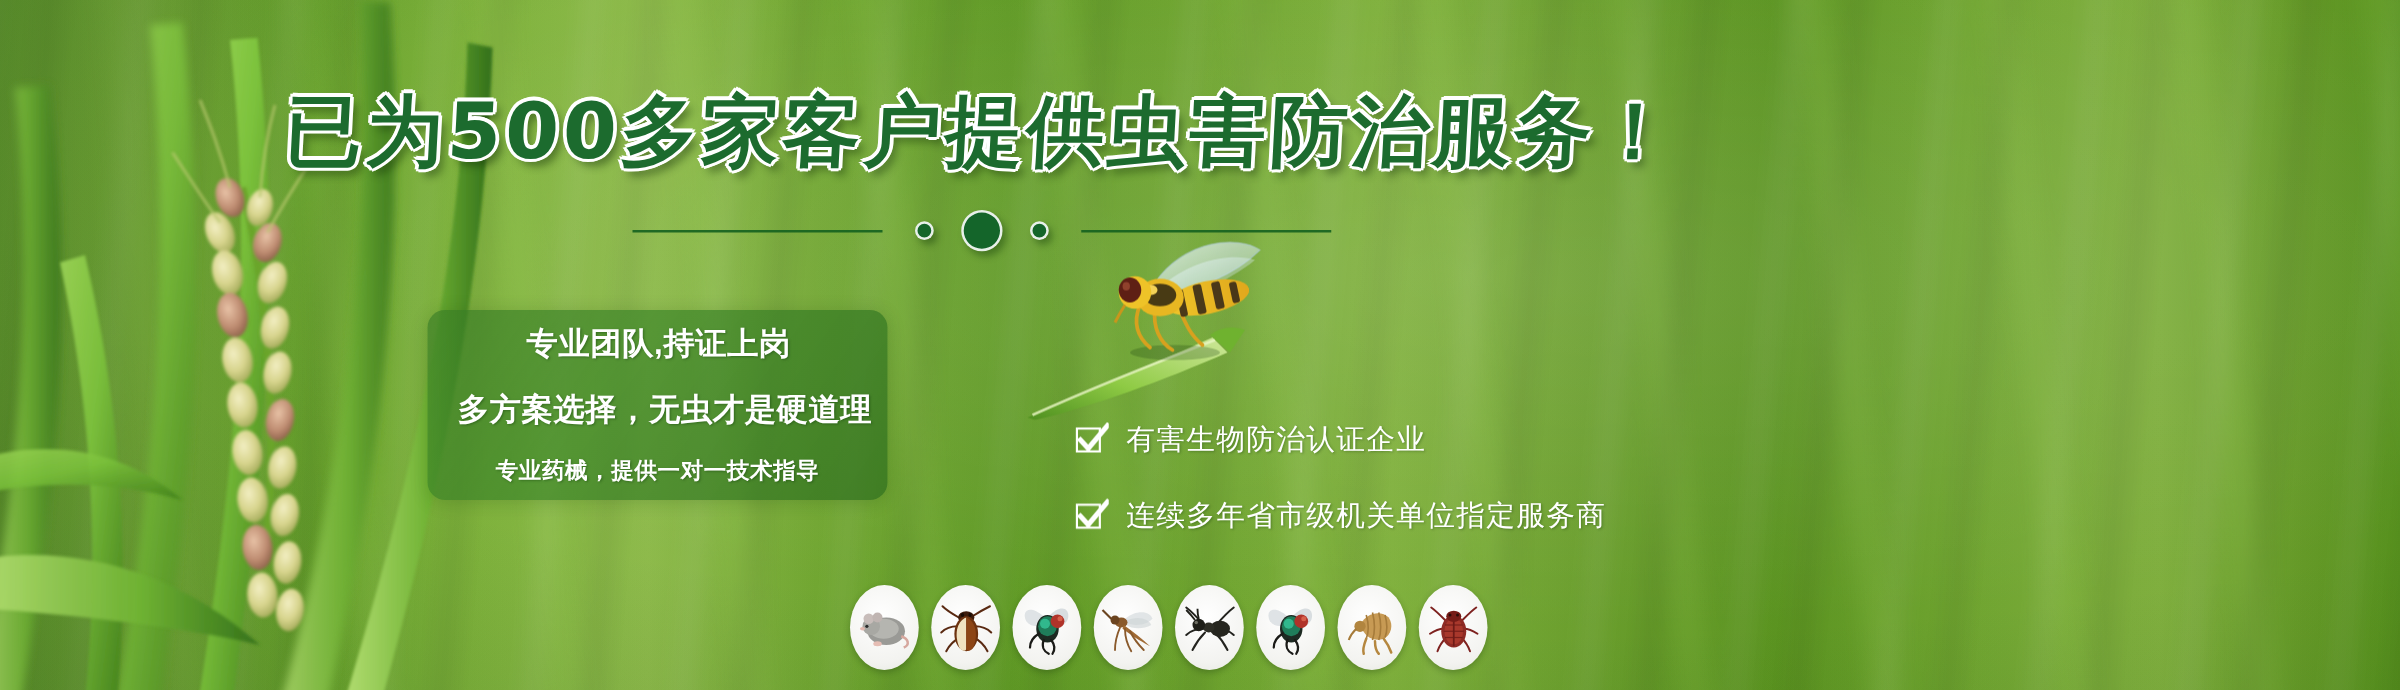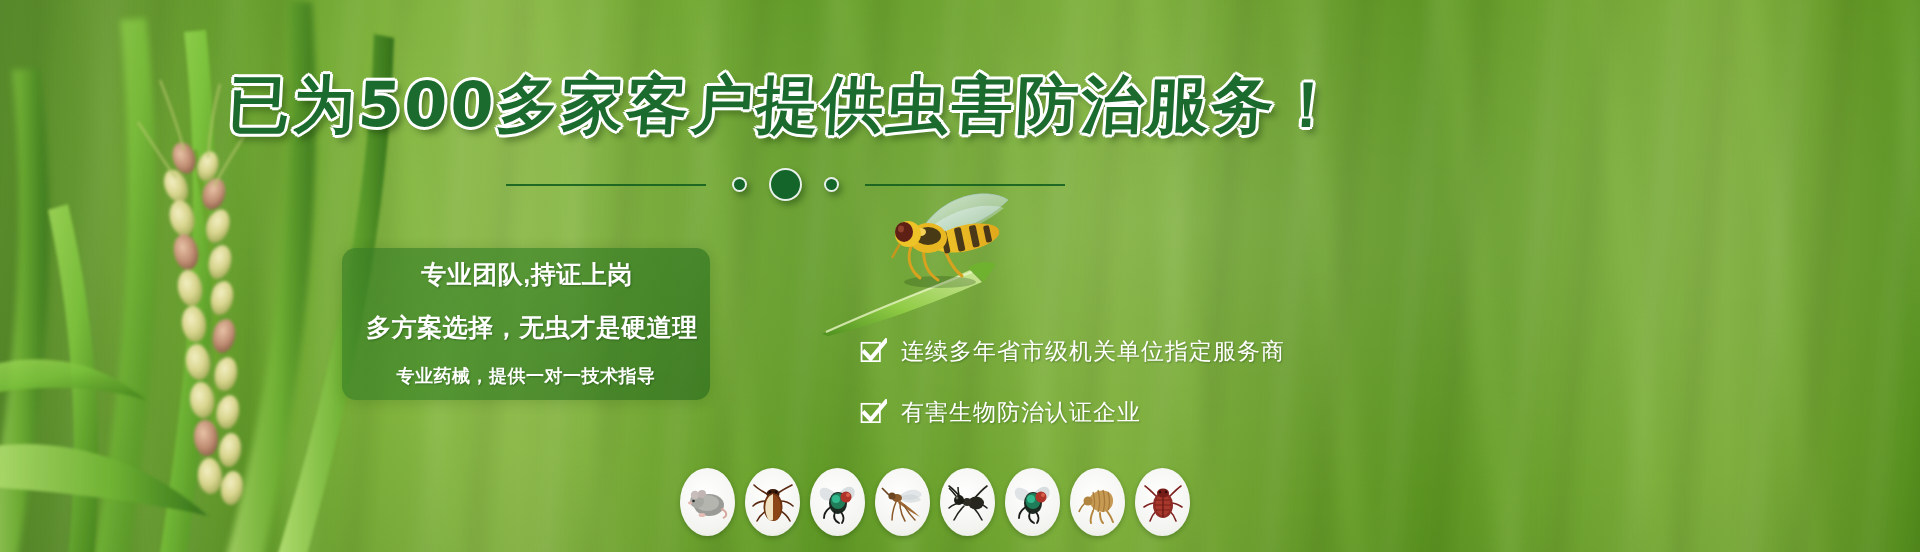--- a/index.html
+++ b/index.html
@@ -280,30 +280,30 @@
   </div>
 
   <div class="checks">
     <div class="check-row">
       <span class="check-box">
         <svg viewBox="0 0 28 28" xmlns="http://www.w3.org/2000/svg">
           <rect x="1.6" y="5" width="19" height="19" fill="none" stroke="#ffffff" stroke-width="1.8"></rect>
           <path d="M4.5 14.5 L11 21.5 L27 2.5" fill="none" stroke="#ffffff" stroke-width="4.2" stroke-linecap="square"></path>
         </svg>
       </span>
-      <span class="check-label">连续多年省市级机关单位指定服务商</span>
+      <span class="check-label">有害生物防治认证企业</span>
     </div>
     <div class="check-row">
       <span class="check-box">
         <svg viewBox="0 0 28 28" xmlns="http://www.w3.org/2000/svg">
           <rect x="1.6" y="5" width="19" height="19" fill="none" stroke="#ffffff" stroke-width="1.8"></rect>
           <path d="M4.5 14.5 L11 21.5 L27 2.5" fill="none" stroke="#ffffff" stroke-width="4.2" stroke-linecap="square"></path>
         </svg>
       </span>
-      <span class="check-label">有害生物防治认证企业</span>
+      <span class="check-label">连续多年省市级机关单位指定服务商</span>
     </div>
   </div>
 
   <div class="pests">
 
     <div class="pest">
       <svg viewBox="0 0 46 46" xmlns="http://www.w3.org/2000/svg">
         <ellipse cx="24" cy="26" rx="15" ry="11" fill="#9a9a96"></ellipse>
         <ellipse cx="22" cy="24" rx="12" ry="8" fill="#b5b5b0"></ellipse>
         <circle cx="12" cy="22" r="7" fill="#a8a8a3"></circle>

